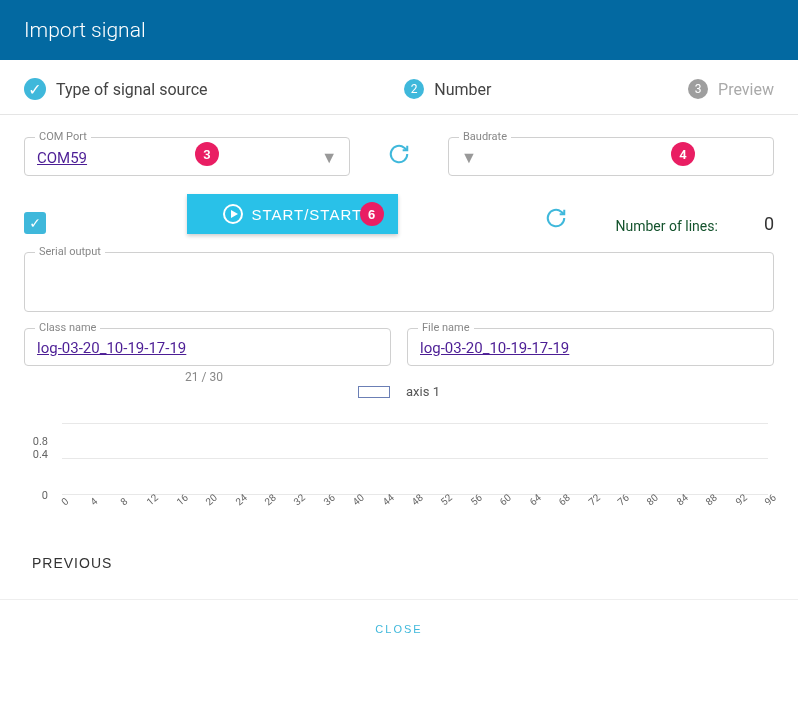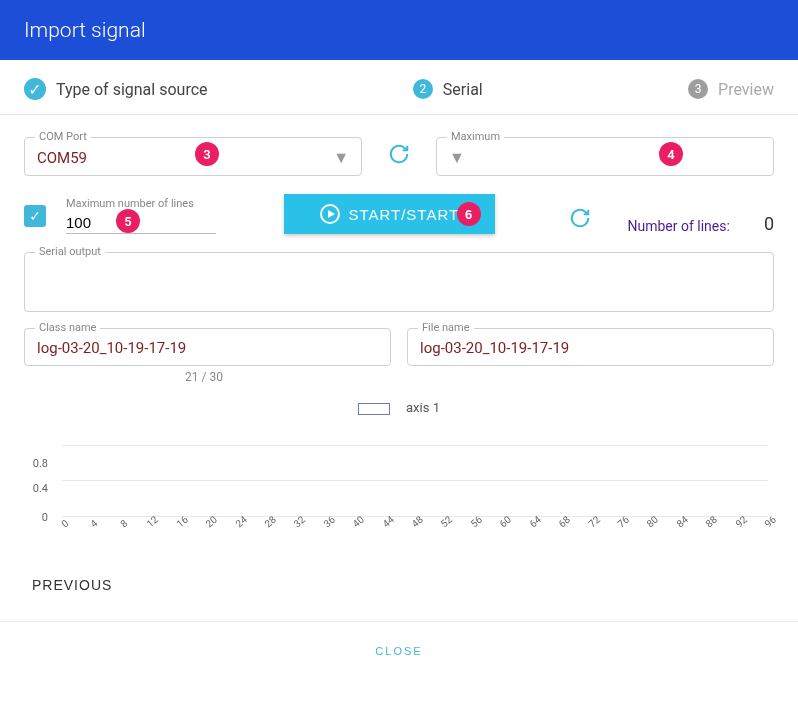--- a/index.html
+++ b/index.html
@@ -1,48 +1,48 @@
 <!DOCTYPE html>
 <html><head>
 <meta charset="utf-8">
 <style>
   * { box-sizing: border-box; margin: 0; padding: 0; }
   body { font-family: -apple-system, "Segoe UI", Roboto, Arial, sans-serif; background: #fff; color: #333; width: 798px; }
-  .header { background: #1d4ed8; color: #fff; padding: 18px 24px; font-size: 21px; font-weight: 300; }
+  .header { background: #0369a1; color: #fff; padding: 18px 24px; font-size: 21px; font-weight: 300; }
   .stepper { display: flex; align-items: center; padding: 18px 24px 14px; border-bottom: 1px solid #e5e5e5; }
   .step { display: flex; align-items: center; gap: 10px; font-size: 16px; color: #444; }
   .step.done .circle { background: #3fb8db; color:#fff; width:22px; height:22px; border-radius:50%; display:flex; align-items:center; justify-content:center; }
   .step.active .circle { background:#3fb8db; color:#fff; width:20px; height:20px; border-radius:50%; display:flex; align-items:center; justify-content:center; font-size:12px; }
   .step.inactive .circle { background:#9e9e9e; color:#fff; width:20px; height:20px; border-radius:50%; display:flex; align-items:center; justify-content:center; font-size:12px; }
   .step.inactive { color:#aaa; }
   .step-spacer { flex:1; }
   .content { padding: 22px 24px 0; }
-  .row { display:flex; align-items:center; gap:20px; margin-bottom:18px; }
+  .row { display:flex; align-items:center; gap:32px; margin-bottom:18px; }
   .field-outline { position:relative; border:1px solid #d0d0d0; border-radius:4px; padding:10px 12px 8px; flex:1; display:flex; align-items:center; gap:8px; }
   .field-outline .legend { position:absolute; top:-8px; left:10px; background:#fff; padding:0 4px; font-size:11px; color:#888; }
-  .field-outline .value { flex:1; font-size:15px; color:#7f1d1d; }
+  .field-outline .value { flex:1; font-size:15px; color:#4c1d95;text-decoration:underline; }
   .chev { color:#999; }
   .refresh-btn { color:#3fb8db; font-size:20px; cursor:pointer; padding:0 6px; }
   .badge { position:absolute; width:24px; height:24px; border-radius:50%; background:#e91e63; color:#fff; font-size:13px; font-weight:600; display:flex; align-items:center; justify-content:center; }
   .checkbox { width:22px; height:22px; background:#3fb8db; color:#fff; display:flex; align-items:center; justify-content:center; border-radius:3px; font-size:14px; }
   .maxlines-wrap { margin-left:20px; }
   .maxlines-label { font-size:11px; color:#888; margin-bottom:2px; }
   .maxlines-input { border:none; border-bottom:1px solid #bbb; font-size:15px; padding:2px 0; width:150px; outline:none; position:relative; }
   .maxlines-row { display:flex; align-items:center; }
   .start-btn { background:#29c1e8; color:#fff; border:none; padding:10px 36px; font-size:15px; letter-spacing:1px; display:flex; align-items:center; gap:8px; cursor:pointer; position:relative; box-shadow:0 2px 4px rgba(0,0,0,.2); }
   .play-icon { width:20px; height:20px; border:2px solid #fff; border-radius:50%; display:flex; align-items:center; justify-content:center; }
   .play-icon::after { content:''; border-left:7px solid #fff; border-top:4px solid transparent; border-bottom:4px solid transparent; margin-left:2px; }
-  .num-lines { font-size:14px; color:#4c1d95; margin-left:10px; }
+  .num-lines { font-size:14px; color:#14532d; margin-left:10px; }
   .num-lines-val { font-size:18px; margin-left:14px; }
   .serial-box { position:relative; border:1px solid #d0d0d0; border-radius:4px; height:60px; margin-bottom:16px; }
   .serial-box .legend { position:absolute; top:-8px; left:10px; background:#fff; padding:0 4px; font-size:11px; color:#888; }
   .twofields { display:flex; gap:16px; margin-bottom:4px; }
-  .counter { text-align:center; font-size:12px; color:#888; margin-bottom:16px; width:48%; }
+  .counter { text-align:center; font-size:12px; color:#888; width:48%; }
   .chart-wrap { margin:0 0 20px; }
-  .legend-row { display:flex; justify-content:center; align-items:flex-end; gap:16px; font-size:13px; color:#555; margin-bottom:12px; }
+  .legend-row { display:flex; justify-content:center; align-items:center; gap:16px; font-size:13px; color:#555; margin-bottom:6px; }
   .legend-swatch { width:32px; height:12px; border:1px solid #6b7fb5; background:#fff; }
   .chart { position:relative; height:110px; margin-left:26px; }
   .chart-grid { position:absolute; inset:0 6px 20px 12px; border-bottom:1px solid #e0e0e0; }
   .gridline { position:absolute; left:0; right:0; border-top:1px solid #e8e8e8; }
   .ylabel { position:absolute; left:-26px; font-size:11px; color:#666; transform:translateY(-50%); text-align:right; width:24px; }
   .xlabels { position:absolute; left:12px; right:6px; bottom:0; height:18px; }
   .xlabel { position:absolute; font-size:10px; color:#666; transform:translateX(-50%) rotate(-40deg); transform-origin: left top; top:2px; }
   .footer-btns { display:flex; gap:18px; padding:10px 24px 18px; border-bottom:1px solid #eee; }
   .btn-prev { background:none; border:none; font-size:14px; letter-spacing:1px; color:#333; padding:10px 8px; cursor:pointer; }
   .btn-cont { background:#eee; border:none; font-size:14px; letter-spacing:1px; color:#bbb; padding:10px 18px; cursor:default; }
@@ -57,21 +57,21 @@
 </div>
 
 <div class="stepper">
   <div class="step done">
     <span class="circle">✓</span>
     <span>Type of signal source</span>
   </div>
   <div class="step-spacer"></div>
   <div class="step active">
     <span class="circle">2</span>
-    <span>Serial</span>
+    <span>Number</span>
   </div>
   <div class="step-spacer"></div>
   <div class="step inactive">
     <span class="circle">3</span>
     <span>Preview</span>
   </div>
 </div>
 
 <div class="content">
 
@@ -82,34 +82,29 @@
       <span class="badge" style="left:170px; top:4px;">3</span>
       <span class="chev">▼</span>
     </div>
     <span class="refresh-btn">
       <svg width="22" height="22" viewBox="0 0 24 24" fill="none" stroke="#3fb8db" stroke-width="2.2">
           <path d="M21 12a9 9 0 1 1-3.3-6.9L21 8"></path>
           <path d="M21 3v5h-5"></path>
         </svg>
     </span>
     <div class="field-outline" style="position:relative;">
-      <span class="legend">Maximum</span>
+      <span class="legend">Baudrate</span>
       <span class="badge" style="left:222px; top:4px;">4</span>
       <span class="chev">▼</span>
     </div>
   </div>
 
   <div class="row" style="align-items:flex-end;">
     <div class="maxlines-row">
       <span class="checkbox">✓</span>
-      <div class="maxlines-wrap" style="position:relative;">
-        <div class="maxlines-label">Maximum number of lines</div>
-        <input class="maxlines-input" value="100" style="">
-        <span class="badge" style="left:50px; top:12px;">5</span>
-      </div>
     </div>
     <div style="flex:1; display:flex; justify-content:center;">
       <button class="start-btn">
         <span class="play-icon"></span>
         <span>START/START</span>
         <span class="badge" style="right:14px; top:8px;">6</span>
       </button>
     </div>
     <span class="refresh-btn">
       <svg width="22" height="22" viewBox="0 0 24 24" fill="none" stroke="#3fb8db" stroke-width="2.2">
@@ -142,21 +137,21 @@
       <span class="legend-swatch"></span>
       <span>axis 1</span>
     </div>
     <div class="chart" id="chart">
         <div class="chart-grid">
           <div class="gridline" style="top: 100%;"></div>
           <div class="gridline" style="top: 60%;"></div>
           <div class="gridline" style="top: 20%;"></div>
         </div>
         <div class="ylabel" style="top: 90px;">0</div>
-        <div class="ylabel" style="top: 61px;">0.4</div>
+        <div class="ylabel" style="top: 49px;">0.4</div>
         <div class="ylabel" style="top: 36px;">0.8</div>
         <div class="xlabels">
           <div class="xlabel" style="left: 0%;">0</div>
           <div class="xlabel" style="left: 4.16667%;">4</div>
           <div class="xlabel" style="left: 8.33333%;">8</div>
           <div class="xlabel" style="left: 12.5%;">12</div>
           <div class="xlabel" style="left: 16.6667%;">16</div>
           <div class="xlabel" style="left: 20.8333%;">20</div>
           <div class="xlabel" style="left: 25%;">24</div>
           <div class="xlabel" style="left: 29.1667%;">28</div>

